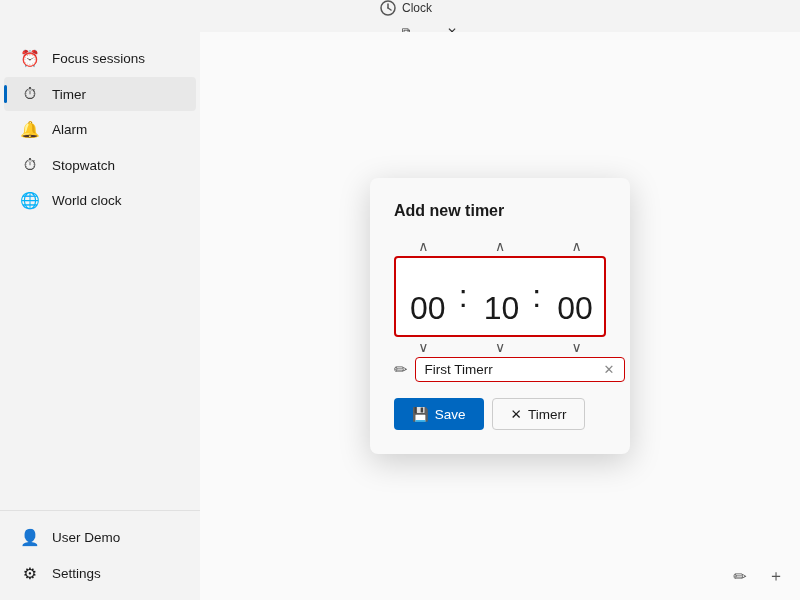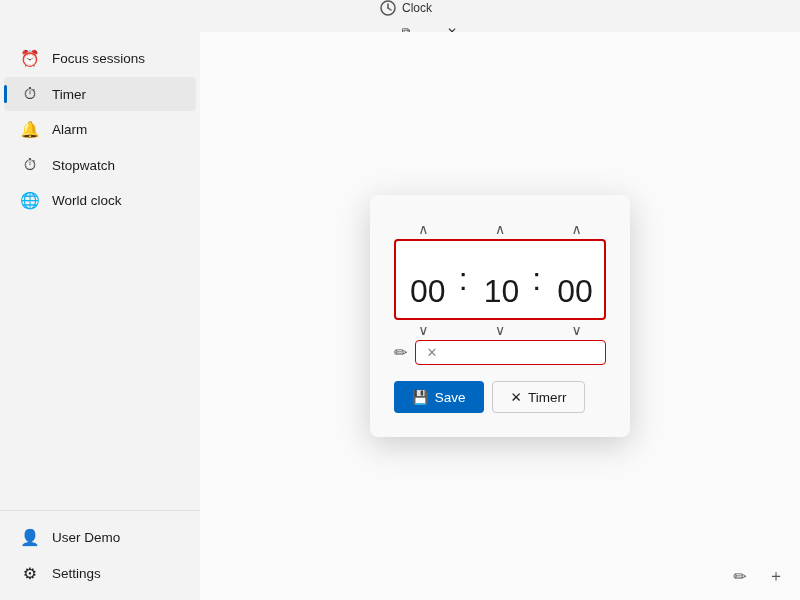--- a/index.html
+++ b/index.html
@@ -326,20 +326,21 @@
   </div>
 
   <div class="main-content">
     <div class="no-timers-text">
       <h2>You don't have any timers.</h2>
       <p>Add a new timer.</p>
     </div>
 
     <div class="modal-overlay">
       <div class="modal">
+        <div class="modal-title">Add new timer</div>
 
         <div class="chevrons-row">
           <button class="chevron-btn" style="width:60px;">∧</button>
           <span class="chevron-spacer"></span>
           <button class="chevron-btn" style="width:60px;">∧</button>
           <span class="chevron-spacer"></span>
           <button class="chevron-btn" style="width:60px;">∧</button>
         </div>
 
         <div class="time-display">
@@ -354,20 +355,21 @@
           <button class="chevron-btn" style="width:60px;">∨</button>
           <span class="chevron-spacer"></span>
           <button class="chevron-btn" style="width:60px;">∨</button>
           <span class="chevron-spacer"></span>
           <button class="chevron-btn" style="width:60px;">∨</button>
         </div>
 
         <div class="name-row">
           <span class="name-icon">✏</span>
           <div class="name-input-wrap">
+            <input class="name-input" type="text" value="First Timerr" style="">
             <span class="name-clear">✕</span>
           </div>
         </div>
 
         <div class="modal-actions">
           <button class="btn-save">
             <span>💾</span>
             <span>Save</span>
           </button>
           <button class="btn-cancel">

